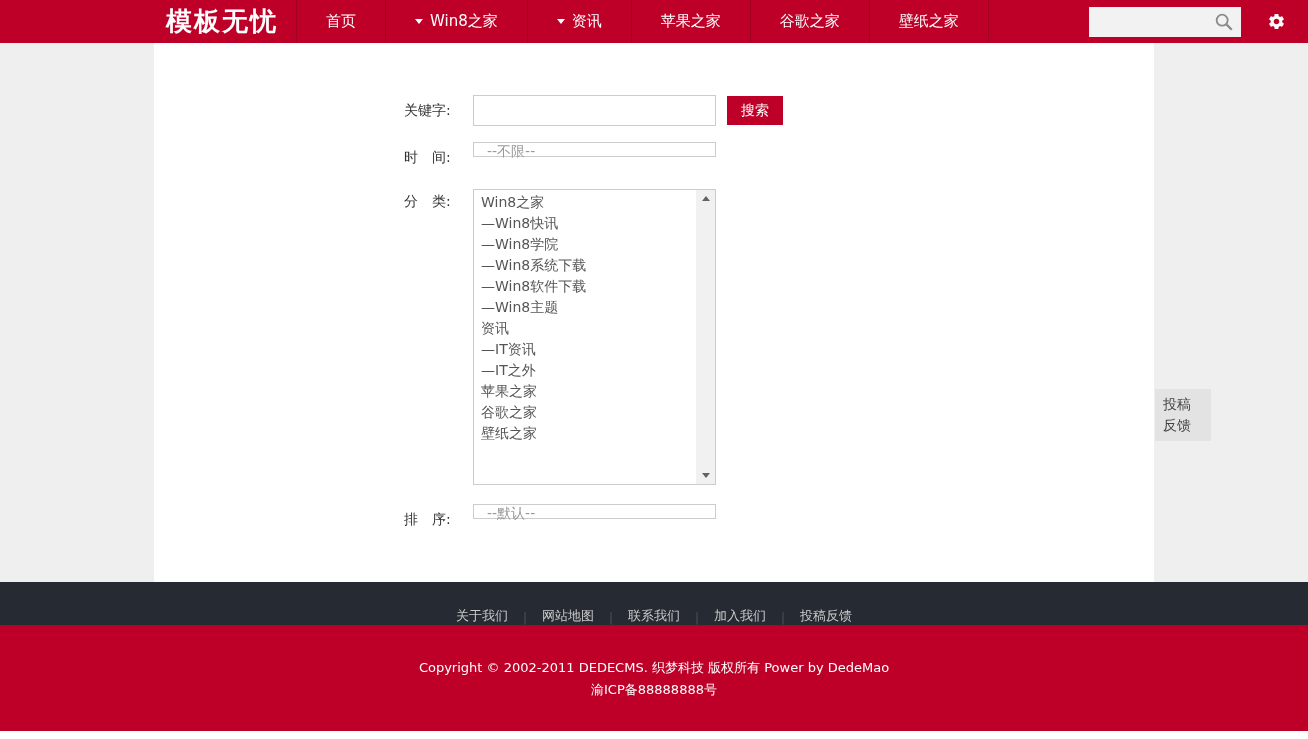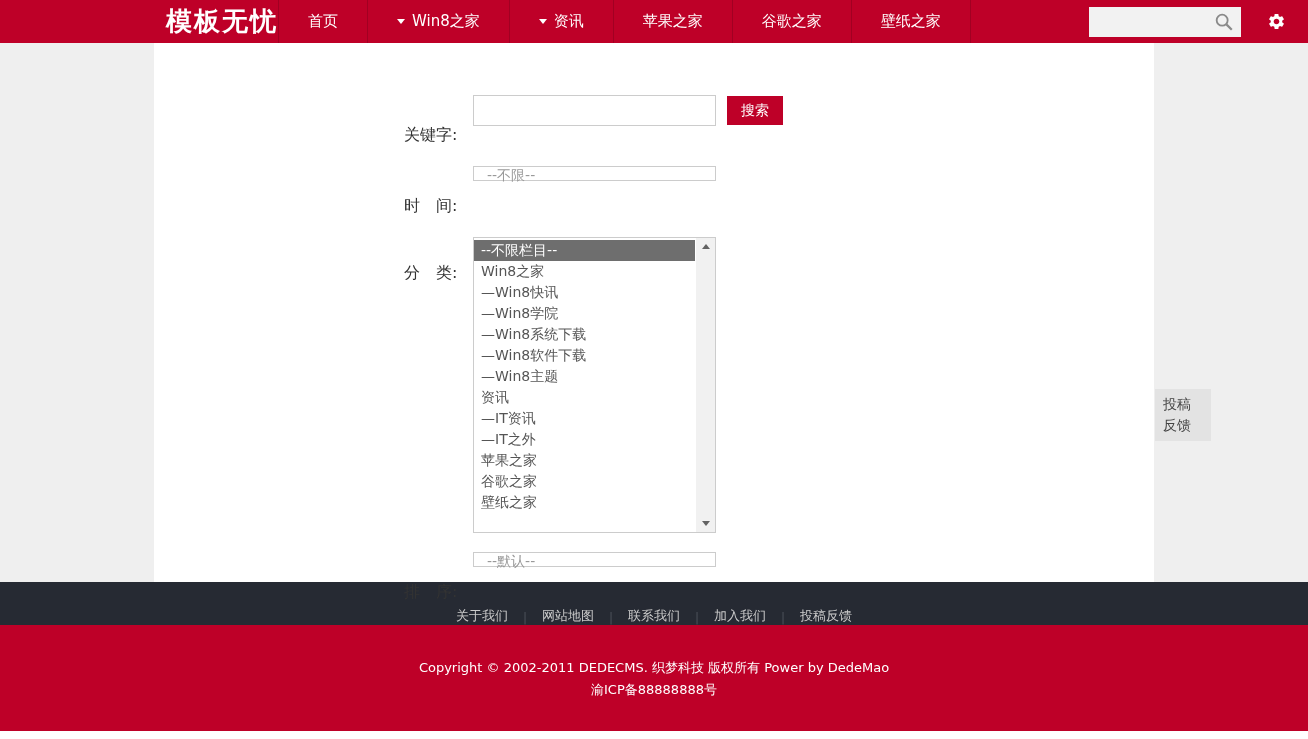--- a/index.html
+++ b/index.html
@@ -2,35 +2,35 @@
 <html><head>
 <meta charset="utf-8">
 <style>
   * { margin:0; padding:0; box-sizing:border-box; }
   body { font-family:"DejaVu Sans","Liberation Sans",sans-serif; background:#fff; }
   .page { width:1308px; height:739px; position:relative; overflow:hidden; background:#fff; }
 
   
   .header { height:43px; background:#BE0028; display:flex; align-items:center; position:relative; }
   .logo { margin-left:166px; font-size:26px; font-weight:bold; color:#fff; letter-spacing:2px; white-space:nowrap; cursor:pointer;text-align:right; }
-  .nav { display:flex; height:43px; }
+  .nav { display:flex; height:43px; margin-left:18px; }
   .nav-item { display:flex; align-items:center; padding:0 29px; color:#fff; font-size:15px; border-left:1px solid #A10022; cursor:pointer; white-space:nowrap; }
   .nav-item:last-child { border-right:1px solid #A10022; }
   .caret { width:0; height:0; border-left:4px solid transparent; border-right:4px solid transparent; border-top:5px solid #fff; margin-right:7px; }
   .header-right { position:absolute; right:0; top:0; height:43px; display:flex; align-items:center; }
   .search-box { width:152px; height:30px; background:#F2F2F2; position:relative; display:flex; align-items:center; }
   .search-input { width:100%; height:100%; border:none; background:transparent; outline:none; padding:0 32px 0 10px; font-size:13px; color:#333; font-family:inherit; }
   .magnifier { position:absolute; right:6px; top:4px; width:22px; height:22px; cursor:pointer; }
   .gear { margin:0 22px 0 26px; width:19px; height:19px; cursor:pointer; }
 
   
   .main { background:#EFEFEF; height:539px; }
   .content { width:1000px; height:100%; margin:0 auto; background:#fff; padding:52px 0 0 250px; }
   .form-row { display:flex; align-items:flex-start; margin-bottom:16px; }
-  .form-label { width:57px; flex-shrink:0; font-size:16px; color:#333; line-height:31px; margin-right:12px; white-space:nowrap;margin-top:24px; }
+  .form-label { width:57px; flex-shrink:0; font-size:14px; color:#333; line-height:31px; margin-right:12px; white-space:nowrap; }
   .text-input { width:243px; height:31px; border:1px solid #CCCCCC; padding:0 10px; font-size:14px; color:#333; outline:none; font-family:inherit; background:#fff; }
   .search-btn { width:56px; height:29px; margin:1px 0 0 11px; background:#BE0028; color:#fff; border:none; font-size:14px; cursor:pointer; font-family:inherit; }
   .select-box { width:243px; height:15px; border:1px solid #CCCCCC; display:flex; align-items:flex-start; padding-left:13px; font-size:14px; color:#999; background:#fff; cursor:pointer; }
   .cat-label { line-height:22px; padding-top:1px; }
   .listbox { width:243px; height:296px; border:1px solid #CCCCCC; background:#fff; position:relative; overflow:hidden; padding-top:2px; }
   .option { height:21px; line-height:21px; font-size:14px; color:#555; padding-left:7px; margin-right:20px; cursor:pointer; white-space:nowrap; }
   .option.selected { background:#6E6E6E; color:#fff; }
   .lb-scrollbar { position:absolute; top:0; right:0; width:19px; height:100%; background:#F1F1F1; }
   .sb-btn { position:absolute; left:0; width:19px; height:17px; display:flex; align-items:center; justify-content:center; cursor:pointer; }
   .sb-up { top:0; }
@@ -105,21 +105,20 @@
       <div class="form-row">
         <div class="form-label">时　间:</div>
         <div class="select-box">
           <span>--不限--</span>
         </div>
       </div>
 
       <div class="form-row">
         <div class="form-label cat-label">分　类:</div>
         <div class="listbox">
-          <div class="option selected">--不限栏目--</div>
           <div class="option">Win8之家</div>
           <div class="option">—Win8快讯</div>
           <div class="option">—Win8学院</div>
           <div class="option">—Win8系统下载</div>
           <div class="option">—Win8软件下载</div>
           <div class="option">—Win8主题</div>
           <div class="option">资讯</div>
           <div class="option">—IT资讯</div>
           <div class="option">—IT之外</div>
           <div class="option">苹果之家</div>

